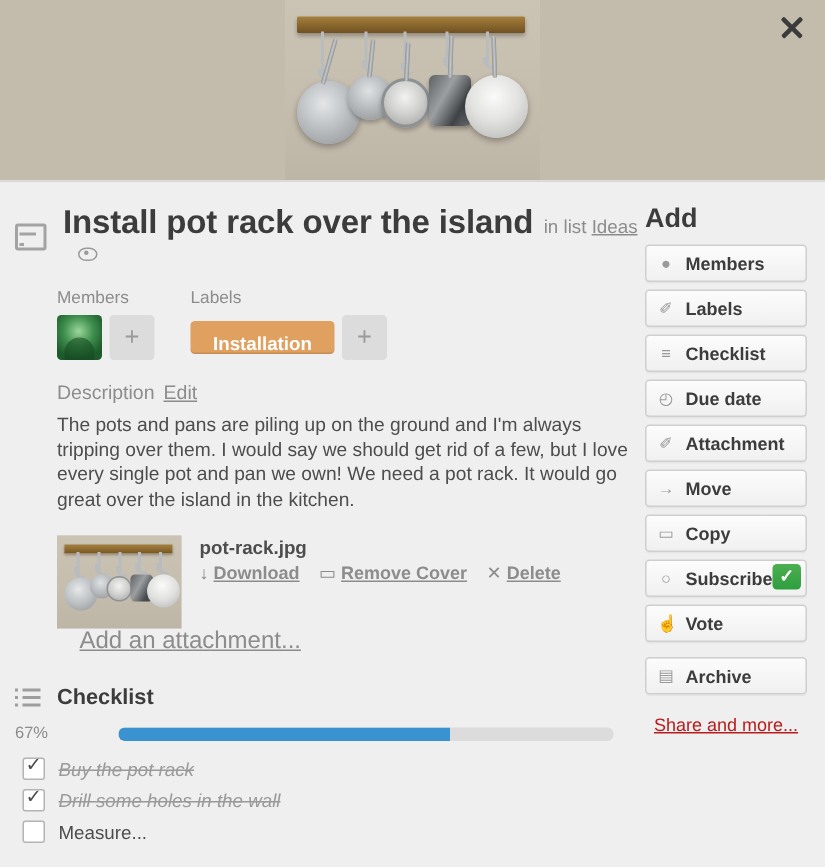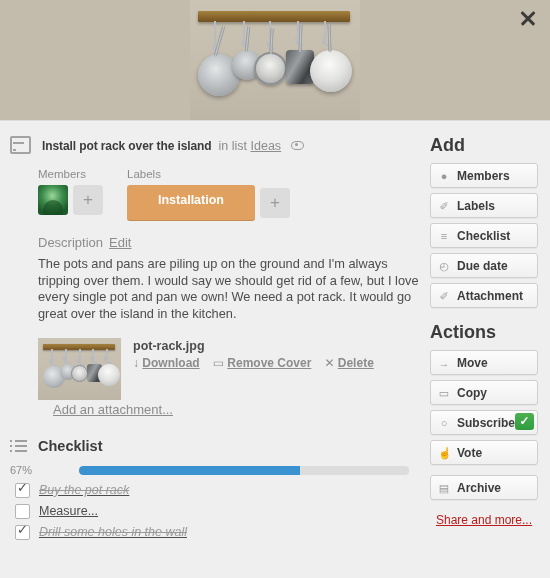--- a/index.html
+++ b/index.html
@@ -136,21 +136,21 @@
     background: #a3a3a3;
   }
   .card-icon::after {
     content: "";
     position: absolute;
     left: 1px; bottom: 1px;
     width: 3px; height: 2px;
     background: #a3a3a3;
   }
   .card-title {
-    font-size: 12px;
+    font-size: 22px;
     font-weight: bold;
     color: #3c3c3c;
     letter-spacing: -.1px;
   }
   .in-list {
     font-size: 12.5px;
     color: #8c8c8c;
     margin-left: 7px;
     font-weight: normal;
   }
@@ -212,30 +212,30 @@
     width: 30px; height: 30px;
     border-radius: 3px;
     background: #dcdcdc;
     color: #9a9a9a;
     font-size: 17px;
     line-height: 29px;
     text-align: center;
     cursor: pointer;
   }
   .label-chip {
-    height: 36px;
+    height: 22px;
     min-width: 76px;
     border-radius: 3px;
     background: #e0a060;
     color: #fff;
     font-size: 12.5px;
     font-weight: bold;
     line-height: 30px;
     text-align: center;
-    padding: 0 26px;
+    padding: 0 10px;
     margin-right: 5px;
     cursor: pointer;
     box-shadow: inset 0 -1px 0 rgba(0,0,0,.12);
   }
 
   
   .desc-block { margin-left: 28px; margin-bottom: 16px; }
   .desc-head {
     font-size: 13px;
     color: #8c8c8c;
@@ -339,21 +339,21 @@
     align-items: center;
   }
   .attach-actions span {
     margin-right: 13px;
     cursor: pointer;
     white-space: nowrap;
   }
   .attach-actions u { text-decoration: underline; font-weight: bold; }
   .add-attach {
     margin-left: 43px;
-    font-size: 13px;
+    font-size: 16px;
     color: #8c8c8c;
     text-decoration: underline;
     cursor: pointer;
     display: inline-block;
   }
 
   
   .checklist-wrap { margin-top: 20px; }
   .progress-row {
     display: flex;
@@ -375,23 +375,22 @@
     overflow: hidden;
     margin-right: 16px;
   }
   .progress-fill {
     height: 100%;
     background: #3a93d0;
     border-radius: 4px 0 0 4px;
   }
   .check-item {
     display: flex;
-    align-items: flex-start;
+    align-items: center;
     height: 21px;
-    text-decoration: underline;
   }
   .checkbox {
     width: 13px; height: 13px;
     border: 1px solid #b4b4b4;
     background: #fff;
     border-radius: 2px;
     margin-right: 9px;
     margin-left: 5px;
     flex: none;
     position: relative;
@@ -586,28 +585,28 @@
         <div class="progress-track">
           <div class="progress-fill" id="progress-fill" style="width: 67%; background: rgb(58, 147, 208);"></div>
         </div>
       </div>
 
       <div id="checklist-items">
           <div class="check-item done">
             <div class="checkbox checked"></div>
             <div class="check-text">Buy the pot rack</div>
           </div>
+          <div class="check-item done">
+            <div class="checkbox checked"></div>
+            <div class="check-text">Drill some holes in the wall</div>
+          </div>
           <div class="check-item">
             <div class="checkbox"></div>
             <div class="check-text">Measure...</div>
           </div>
-          <div class="check-item done">
-            <div class="checkbox checked"></div>
-            <div class="check-text">Drill some holes in the wall</div>
-          </div>
         </div>
 
     </div>
 
   </div>
 
   <div class="sidebar">
     <div class="side-head">Add</div>
     <div id="add-buttons">
         <div class="side-btn">
@@ -625,21 +624,20 @@
         <div class="side-btn">
           <div class="side-icon">◴</div>
           <div class="side-btn-label">Due date</div>
         </div>
         <div class="side-btn">
           <div class="side-icon">✐</div>
           <div class="side-btn-label">Attachment</div>
         </div>
       </div>
 
-    <div class="side-head actions-head">Actions</div>
     <div id="action-buttons">
         <div class="side-btn">
           <div class="side-icon">→</div>
           <div class="side-btn-label">Move</div>
         </div>
         <div class="side-btn">
           <div class="side-icon">▭</div>
           <div class="side-btn-label">Copy</div>
         </div>
         <div class="side-btn">

